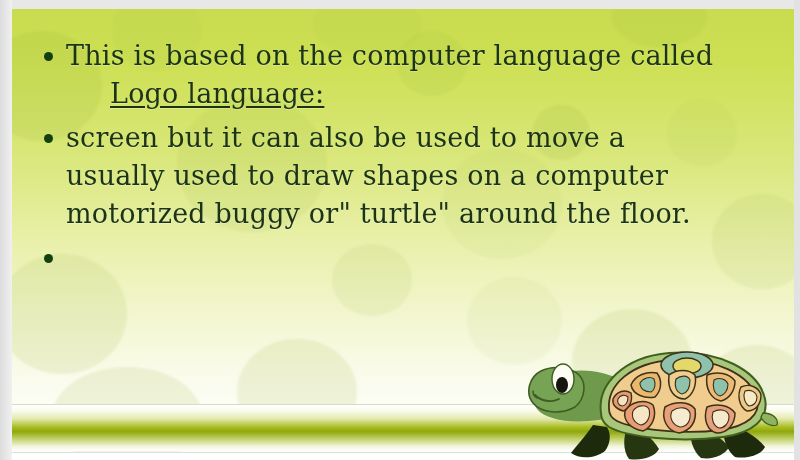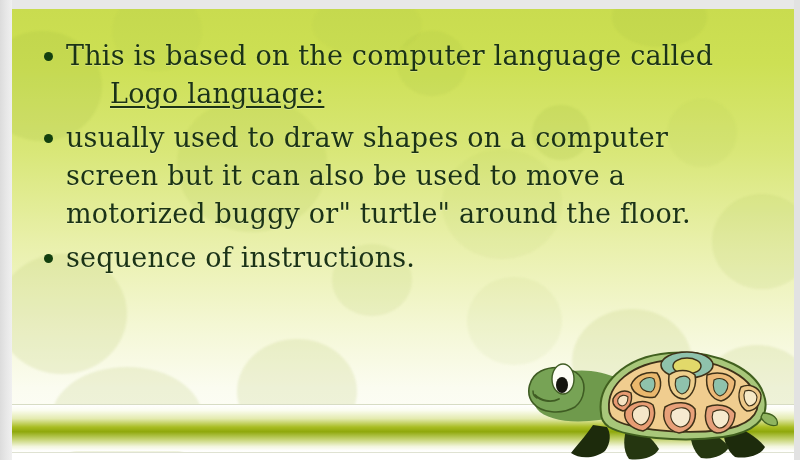--- a/index.html
+++ b/index.html
@@ -201,27 +201,26 @@
 
     <div class="content">
       <ul class="bullets">
 
         <li>
           <span>This is based on the computer language called</span>
           <span class="line2 u">Logo language:</span>
         </li>
 
         <li>
+          <span class="line2">screen but it can also be used to move a</span>
           <span class="line2">usually used to draw shapes on a computer</span>
-          <span class="line2">screen but it can also be used to move a</span>
           <span class="line2">motorized buggy or" turtle" around the floor.</span>
         </li>
 
         <li>
-          <span class="line2">sequence of instructions.</span>
         </li>
 
       </ul>
     </div>
 
     <div class="ribbon-edge-top"></div>
     <div class="ribbon"></div>
     <div class="ribbon-edge-bottom"></div>
     <div class="below-ribbon"></div>
 

